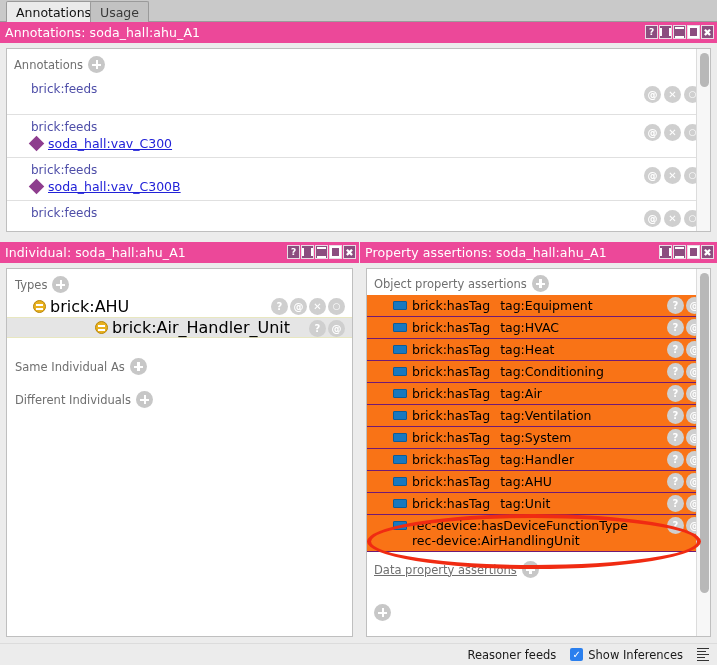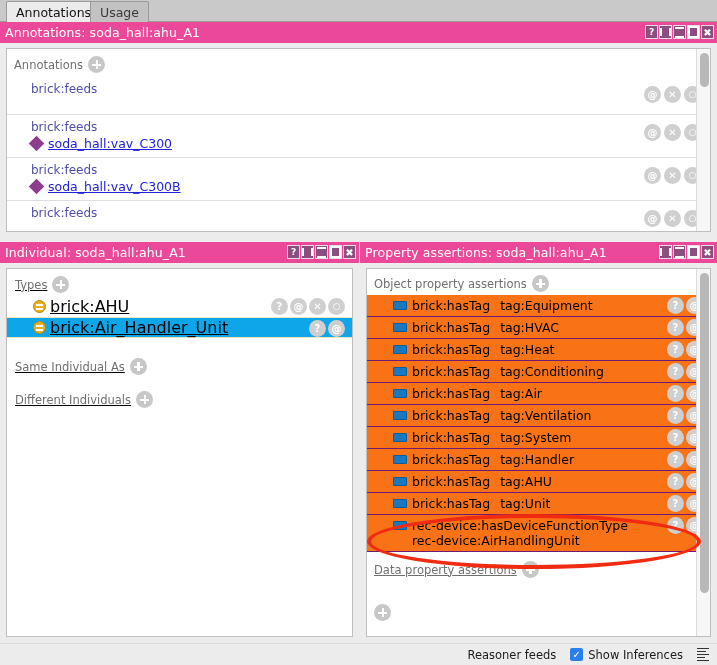--- a/index.html
+++ b/index.html
@@ -115,21 +115,21 @@
   }
   .ann-link{color:#2222d8;text-decoration:underline;font-size:12.5px;}
   .annbtns{position:absolute;right:9px;top:9px;display:flex;gap:3px;}
 
   
   .typerow{
     display:flex;align-items:center;
     height:21px;position:relative;
     padding-left:26px;box-sizing:border-box;
   }
-  .typerow.hl{background:#0ea5e9;border-top:1px solid #e8e7c0;border-bottom:1px solid #e8e7c0;}
+  .typerow.hl{background:#e5e5e5;border-top:1px solid #e8e7c0;border-bottom:1px solid #e8e7c0;justify-content:center;}
   .classicon{
     width:13px;height:13px;border-radius:50%;
     background:#e8b11e;border:1px solid #b8860b;
     position:relative;flex:none;margin-right:4px;
     box-sizing:border-box;
   }
   .classicon:before,.classicon:after{
     content:"";position:absolute;left:2px;width:7px;height:1.5px;background:#fff;
   }
   .classicon:before{top:3px;}
@@ -302,21 +302,21 @@
         </span>
       <span class="tbtn">
           <i class="g-max"></i>
         </span>
       <span class="tbtn">
           <span class="g-close">✖</span>
         </span>
     </span>
   </div>
   <div class="pbody">
-    <div class="white" style="padding:7px 0 8px 0;text-decoration:underline;">
+    <div class="white" style="padding:7px 0 8px 0;">
 
       <div class="sechdr" style="margin-left:8px;">
         <span>Types</span>
         <span class="plus"></span>
       </div>
 
       <div class="typerow" style="margin-top:3px;">
         <span class="classicon"></span>
         <span class="typelbl">brick:AHU</span>
         <span class="rowbtns">

